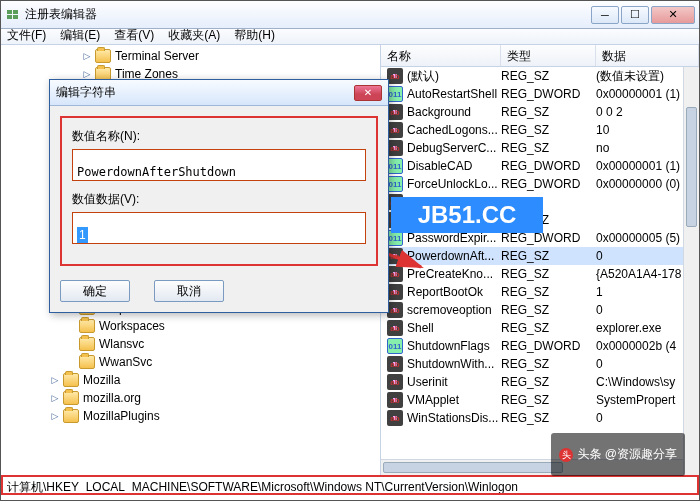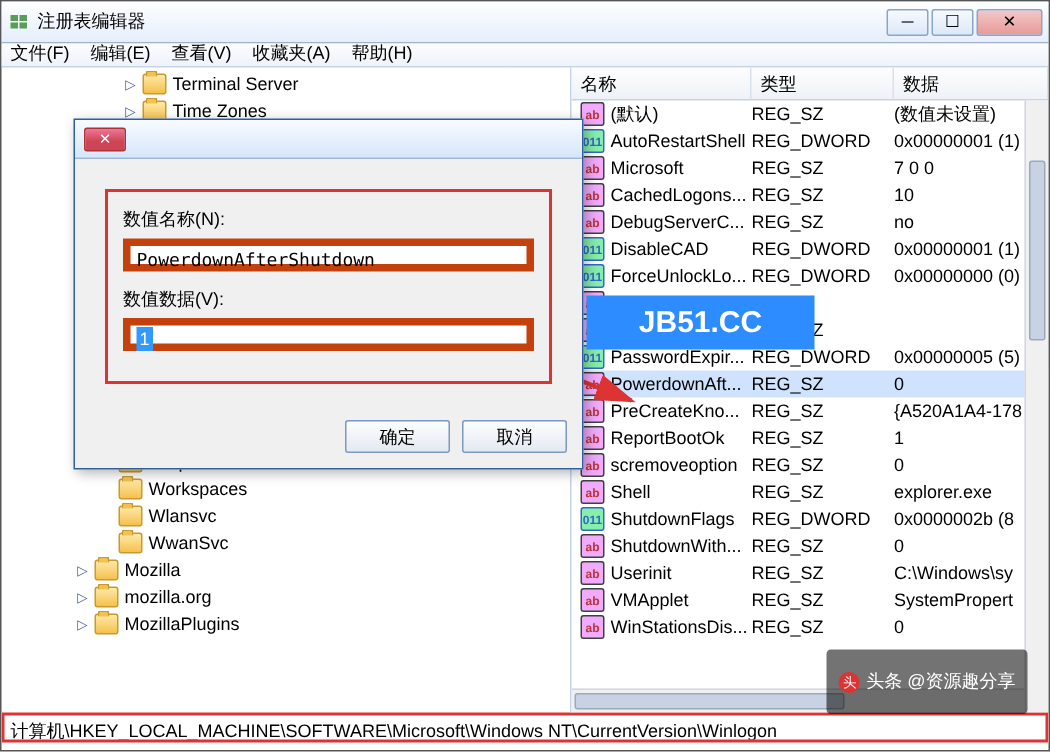--- a/index.html
+++ b/index.html
@@ -21,38 +21,38 @@
 .folder{width:16px;height:14px;background:linear-gradient(#ffe9a8,#f5c14e);border:1px solid #c89a2e;border-radius:2px;margin-right:4px;position:relative}
 .folder::before{content:"";position:absolute;top:-3px;left:1px;width:6px;height:3px;background:#f5c14e;border:1px solid #c89a2e;border-bottom:none;border-radius:2px 2px 0 0}
 .list{flex:1;overflow:hidden;position:relative}
 .list-head{height:22px;background:linear-gradient(#fdfdfe,#eef2f8);display:flex;border-bottom:1px solid #c6d3e6}
 .list-head div{border-right:1px solid #d8e0ec;padding:3px 6px}
 .col-n{width:120px}.col-t{width:95px}.col-d{flex:1}
 .list-body{overflow:hidden}
 .list-row{display:flex;height:18px;align-items:center}
 .list-row.sel{background:#cfe3ff}
 .val-icon{width:16px;height:16px;margin:0 4px 0 6px;display:inline-flex;align-items:center;justify-content:center;font-size:8px;font-weight:bold;border-radius:2px}
-.val-icon.str{background:#f0abfc;border:1px solid #404040;color:#b33}
+.val-icon.str{background:#f0abfc;border:6px solid #404040;color:#b33}
 .val-icon.bin{background:#86efac;border:1px solid #36c;color:#36c}
 .cell-n{width:94px;overflow:hidden;text-overflow:ellipsis;white-space:nowrap}
 .cell-t{width:95px}
 .cell-d{flex:1;overflow:hidden;white-space:nowrap}
 .statusbar{height:20px;border:2px solid #d33;background:#fff;padding:2px 4px;white-space:nowrap;overflow:hidden}
 .dialog{position:absolute;left:48px;top:78px;width:340px;background:#f0f0f0;border:1px solid #2f5f9f;box-shadow:2px 2px 8px rgba(0,0,0,.3);z-index:10}
 .dtitle{height:26px;background:linear-gradient(#f7fbff,#d7e6fb);display:flex;align-items:center;padding:0 6px;border-bottom:1px solid #a0b8d8}
 .dtitle span{flex:1}
 .dclose{width:28px;height:16px;background:linear-gradient(#e79,#c45 60%);border:1px solid #a33;border-radius:2px;color:#fff;display:flex;align-items:center;justify-content:center;font-size:10px}
-.dbody{border:2px solid #d33;margin:20px;padding:10px;background:#f0f0f0}
+.dbody{border:2px solid #d33;margin:10px;padding:10px;background:#f0f0f0}
 .dlabel{margin-bottom:4px}
-.dinput{width:100%;height:22px;border:5px solid #c2410c;background:#fff;padding:2px 4px;margin-bottom:10px;font-family:Consolas,monospace;font-size:12px}
+.dinput{width:100%;height:22px;border:1px solid #c2410c;background:#fff;padding:15px 4px;margin-bottom:10px;font-family:Consolas,monospace;font-size:12px}
 .dinput.sel{background:#fff}
 .dinput .selected{background:#3399ff;color:#fff;padding:1px 2px}
-.dbtns{display:flex;justify-content:flex-end;gap:8px;padding:4px 10px 10px}
+.dbtns{display:flex;gap:24px;padding:4px 10px 10px}
 .dbtn{width:70px;height:22px;border:1px solid #7a9ac0;background:linear-gradient(#fdfdfd,#e3e9f2);border-radius:2px;text-align:center;line-height:20px}
-.watermark{position:absolute;left:390px;top:196px;width:152px;height:36px;background:#2d8cff;color:#fff;font-weight:bold;font-size:20px;display:flex;align-items:center;justify-content:center;z-index:20;font-family:Arial}
+.watermark{position:absolute;left:390px;top:196px;width:152px;height:36px;background:#2d8cff;color:#fff;font-weight:bold;font-size:24px;display:flex;align-items:center;justify-content:center;z-index:20;font-family:Arial}
 .credit{position:absolute;right:14px;bottom:24px;background:rgba(0,0,0,.55);color:#fff;padding:13px 8px;border-radius:3px;font-size:11px;z-index:15}
 .credit-icon{display:inline-block;width:14px;height:14px;background:#d33;border-radius:50%;color:#fff;text-align:center;line-height:14px;font-size:9px;margin-right:4px}
 .arrow{position:absolute;left:210px;top:178px;z-index:8;pointer-events:none}
 svg{display:block}
 .scrollbar-v{position:absolute;right:0;top:22px;bottom:0;width:16px;background:#f0f0f0;border-left:1px solid #d0d8e4}
 .scrollbar-h{position:absolute;left:0;right:16px;bottom:0;height:16px;background:#f0f0f0;border-top:1px solid #d0d8e4}
 .thumb{background:#c7d3e3;border:1px solid #9ab;border-radius:2px}
 </style>
 </head>
 <body>
@@ -227,23 +227,23 @@
           <span class="cell-d">(数值未设置)</span>
         </div>
         <div class="list-row">
           <span class="val-icon bin">011</span>
           <span class="cell-n">AutoRestartShell</span>
           <span class="cell-t">REG_DWORD</span>
           <span class="cell-d">0x00000001 (1)</span>
         </div>
         <div class="list-row">
           <span class="val-icon str">ab</span>
-          <span class="cell-n">Microsoft</span>
-          <span class="cell-t">REG_SZ</span>
-          <span class="cell-d">7 0 0</span>
+          <span class="cell-n">Background</span>
+          <span class="cell-t">REG_SZ</span>
+          <span class="cell-d">0 0 2</span>
         </div>
         <div class="list-row">
           <span class="val-icon str">ab</span>
           <span class="cell-n">CachedLogons...</span>
           <span class="cell-t">REG_SZ</span>
           <span class="cell-d">10</span>
         </div>
         <div class="list-row">
           <span class="val-icon str">ab</span>
           <span class="cell-n">DebugServerC...</span>
@@ -307,21 +307,21 @@
         <div class="list-row">
           <span class="val-icon str">ab</span>
           <span class="cell-n">Shell</span>
           <span class="cell-t">REG_SZ</span>
           <span class="cell-d">explorer.exe</span>
         </div>
         <div class="list-row">
           <span class="val-icon bin">011</span>
           <span class="cell-n">ShutdownFlags</span>
           <span class="cell-t">REG_DWORD</span>
-          <span class="cell-d">0x0000002b (8</span>
+          <span class="cell-d">0x0000002b (4</span>
         </div>
         <div class="list-row">
           <span class="val-icon str">ab</span>
           <span class="cell-n">ShutdownWith...</span>
           <span class="cell-t">REG_SZ</span>
           <span class="cell-d">0</span>
         </div>
         <div class="list-row">
           <span class="val-icon str">ab</span>
           <span class="cell-n">Userinit</span>
@@ -347,20 +347,21 @@
     <div class="scrollbar-h">
         <div class="thumb" style="position:absolute;left:2px;top:2px;bottom:2px;width:180px"></div>
       </div>
   </div>
 </div>
 
 <div class="statusbar">计算机\HKEY_LOCAL_MACHINE\SOFTWARE\Microsoft\Windows NT\CurrentVersion\Winlogon</div>
 
 <div class="dialog">
   <div class="dtitle">
+    <span>编辑字符串</span>
     <div class="dclose">✕</div>
   </div>
   <div class="dbody">
     <div class="dlabel">数值名称(N):</div>
     <div class="dinput">PowerdownAfterShutdown</div>
     <div class="dlabel">数值数据(V):</div>
     <div class="dinput sel"><span class="selected">1</span></div>
   </div>
   <div class="dbtns">
     <div class="dbtn">确定</div>

